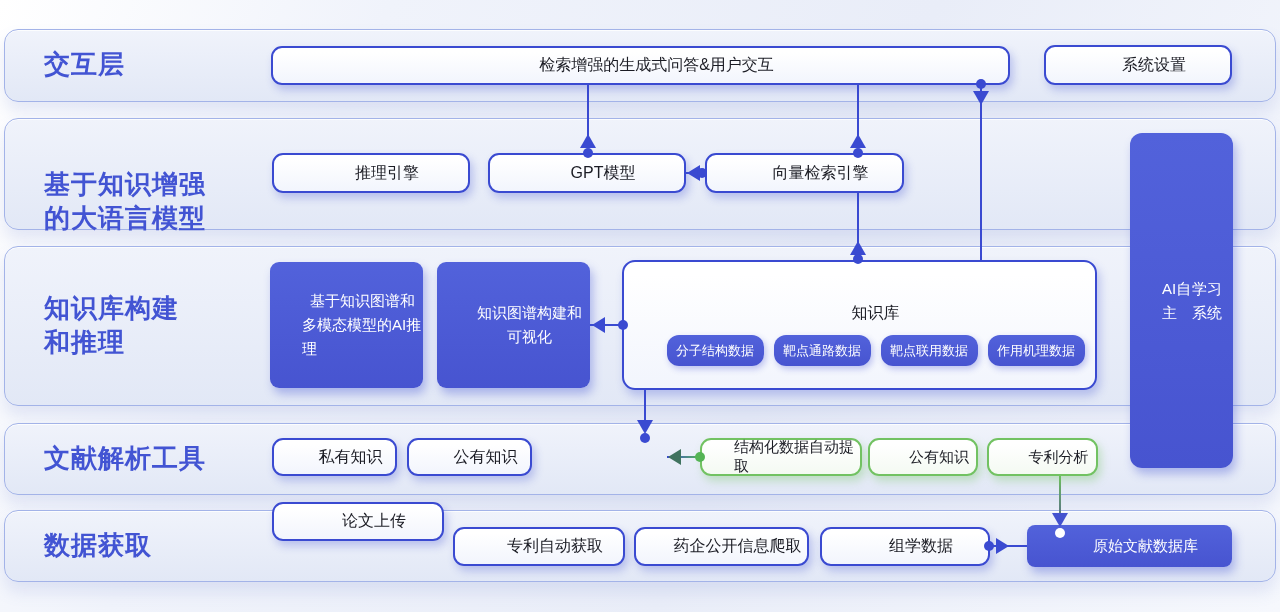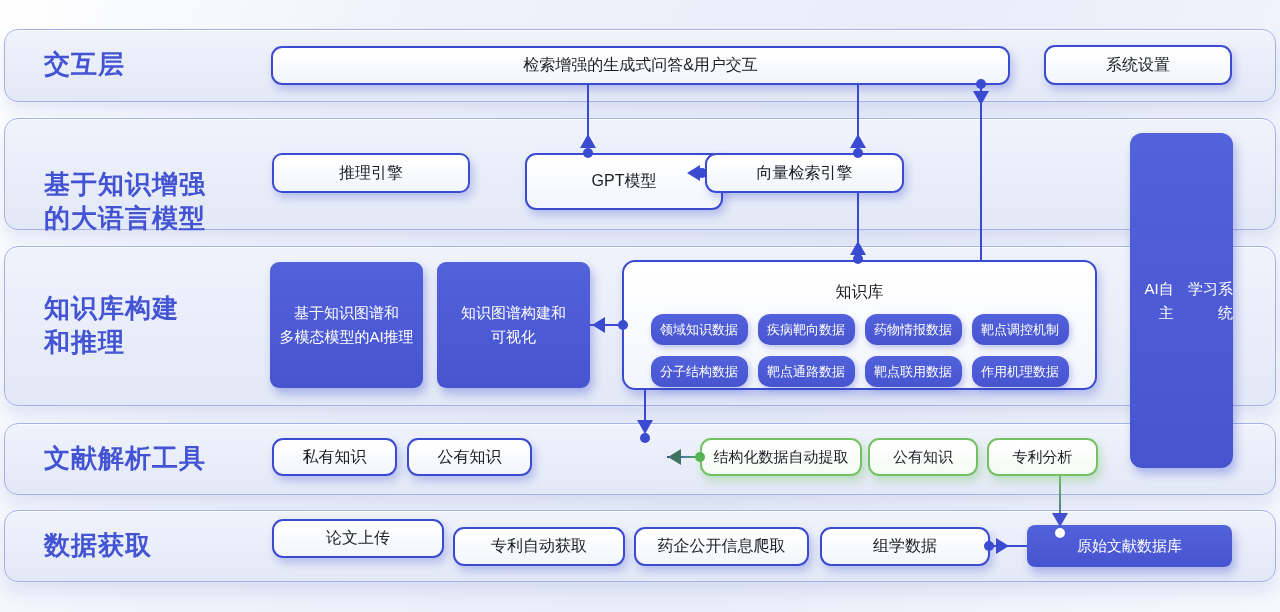--- a/index.html
+++ b/index.html
@@ -25,21 +25,21 @@
     background:linear-gradient(180deg,#f0f3fb 0%,#e2e8f6 100%);
     box-shadow:0 10px 16px rgba(110,130,205,0.16), inset 0 1px 0 rgba(255,255,255,0.8);
   }
   .band-label{
     position:absolute;left:44px;display:flex;flex-direction:column;justify-content:center;
     color:var(--label-blue);font-weight:bold;font-size:26px;line-height:1.32;letter-spacing:1px;
   }
 
   
   .bx{position:absolute;display:flex;align-items:center;justify-content:center;
-      text-align:right;z-index:2;box-sizing:border-box;}
+      text-align:left;z-index:2;box-sizing:border-box;padding-left:32px;}
   .wbox{
     border:2px solid var(--blue);border-radius:11px;color:var(--ink);font-size:16px;
     background:linear-gradient(180deg,#ffffff 12%,#f2f5fd 100%);
     box-shadow:3px 5px 8px rgba(58,74,209,0.28);
   }
   .gbox{
     border:2px solid var(--green);border-radius:11px;color:var(--ink);font-size:15px;
     background:linear-gradient(180deg,#ffffff 12%,#f4faf2 100%);
     box-shadow:3px 5px 8px rgba(114,194,98,0.35);
   }
@@ -97,61 +97,55 @@
   <div class="band-label" style="top:423px;height:70px;">
     <span>文献解析工具</span>
   </div>
   <div class="band-label" style="top:510px;height:70px;">
     <span>数据获取</span>
   </div>
 
   <div class="bx wbox" style="left:271px;top:46px;width:739px;height:39px;">检索增强的生成式问答&amp;用户交互</div>
   <div class="bx wbox" style="left:1044px;top:45px;width:188px;height:40px;">系统设置</div>
 
-  <div class="bx wbox" style="left:272px;top:153px;width:198px;height:40px;border-radius:10px;">推理引擎</div>
-  <div class="bx wbox" style="left:488px;top:153px;width:198px;height:57px;margin-left:37px;">GPT模型</div>
+  <div class="bx wbox" style="left:272px;top:153px;width:198px;height:40px;">推理引擎</div>
+  <div class="bx wbox" style="left:488px;top:153px;width:198px;height:40px;">GPT模型</div>
   <div class="bx wbox" style="left:705px;top:153px;width:199px;height:40px;">向量检索引擎</div>
 
   <div class="bx pbox" style="left:270px;top:262px;width:153px;height:126px;flex-direction:column;">
     <span>基于知识图谱和</span>
     <span>多模态模型的AI推理</span>
   </div>
   <div class="bx pbox" style="left:437px;top:262px;width:153px;height:126px;flex-direction:column;">
     <span>知识图谱构建和</span>
     <span>可视化</span>
   </div>
 
   <div class="bx kbx" style="left:622px;top:260px;width:475px;height:130px;">
     <div class="kb-title">知识库</div>
-    <div class="chip-row">
-      <div class="chip">领域知识数据</div>
-      <div class="chip">疾病靶向数据</div>
-      <div class="chip">药物情报数据</div>
-      <div class="chip">靶点调控机制</div>
-    </div>
     <div class="chip-row">
       <div class="chip">分子结构数据</div>
       <div class="chip">靶点通路数据</div>
       <div class="chip">靶点联用数据</div>
       <div class="chip">作用机理数据</div>
     </div>
   </div>
 
   <div class="bx pbox" style="left:1130px;top:133px;width:103px;height:335px;flex-direction:row;border-radius:12px;">
     <span>AI自主</span>
     <span>学习系统</span>
   </div>
 
   <div class="bx wbox" style="left:272px;top:438px;width:125px;height:38px;">私有知识</div>
   <div class="bx wbox" style="left:407px;top:438px;width:125px;height:38px;">公有知识</div>
   <div class="bx gbox" style="left:700px;top:438px;width:162px;height:38px;">结构化数据自动提取</div>
   <div class="bx gbox" style="left:868px;top:438px;width:110px;height:38px;">公有知识</div>
   <div class="bx gbox" style="left:987px;top:438px;width:111px;height:38px;">专利分析</div>
 
-  <div class="bx wbox" style="left:272px;top:519px;width:172px;height:39px;">论文上传</div>
+  <div class="bx wbox" style="left:272px;top:502px;width:172px;height:39px;">论文上传</div>
   <div class="bx wbox" style="left:453px;top:527px;width:172px;height:39px;">专利自动获取</div>
   <div class="bx wbox" style="left:634px;top:527px;width:175px;height:39px;">药企公开信息爬取</div>
   <div class="bx wbox" style="left:820px;top:527px;width:170px;height:39px;">组学数据</div>
   <div class="bx pbox" style="left:1027px;top:525px;width:205px;height:42px;border-radius:8px;">原始文献数据库</div>
 
   <div class="vline" style="left:587px;top:85px;height:52px;"></div>
   <div class="tri tri-up" style="left:580px;top:134px;"></div>
   <div class="dot" style="left:583px;top:148px;"></div>
 
   <div class="vline" style="left:857px;top:85px;height:52px;"></div>

